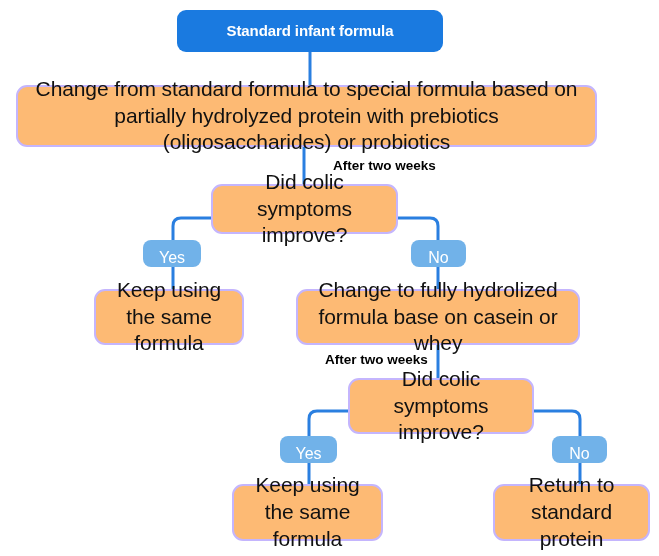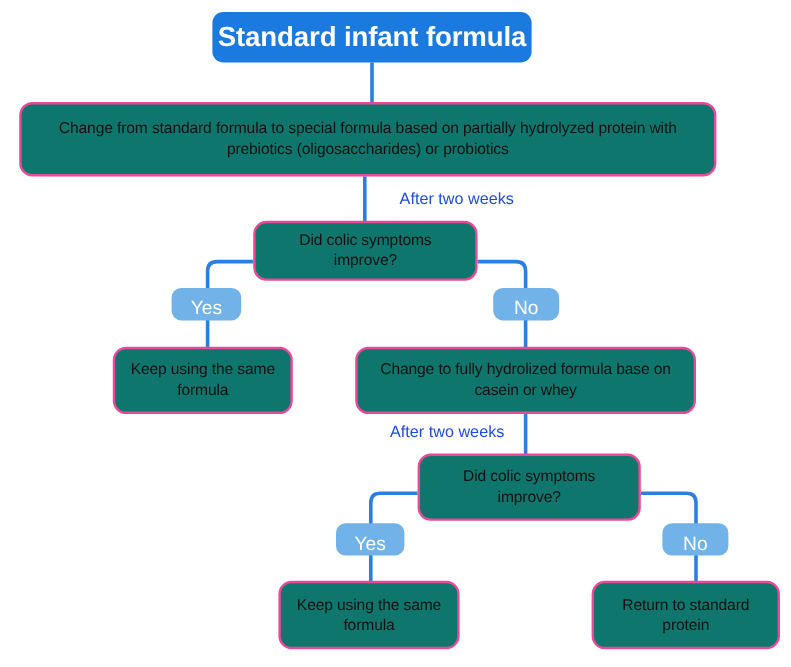--- a/index.html
+++ b/index.html
@@ -24,57 +24,58 @@
     width: 659px;
     height: 556px;
   }
   .node {
     position: absolute;
     box-sizing: border-box;
     display: flex;
     align-items: center;
     justify-content: center;
     text-align: center;
-    border: 2px solid #ec4899;
+    border: 2px solid #c4b5fd;
     border-radius: 11px;
-    background: #0f766e;
+    background: #fdba74;
     color: #111111;
-    font-size: 13px;
+    font-size: 21px;
     line-height: 1.28;
     letter-spacing: -0.1px;
     z-index: 3;
   }
   .node-title {
     border: none;
     background: #1a7ae0;
     color: #ffffff;
     font-weight: bold;
-    font-size: 23px;
+    font-size: 15px;
     border-radius: 9px;
   }
   .pill {
     position: absolute;
     box-sizing: border-box;
     display: flex;
     align-items: flex-end;
     justify-content: center;
     background: #71b2e9;
     color: #ffffff;
     border-radius: 8px;
     font-size: 16px;
     z-index: 4;
   }
   .edge-label {
     position: absolute;
     font-size: 13.5px;
-    color: #1d4ed8;
+    color: #000000;
     white-space: nowrap;
     z-index: 4;
     background: #ffffff;
     padding: 0 2px;
+    font-weight: bold;
   }
 </style>
 </head>
 <body>
 
 <div id="flowchart">
 
   <svg id="flow-svg" viewBox="0 0 659 556" xmlns="http://www.w3.org/2000/svg">
     <g fill="none" stroke="#2a7fe0" stroke-width="3">
 

